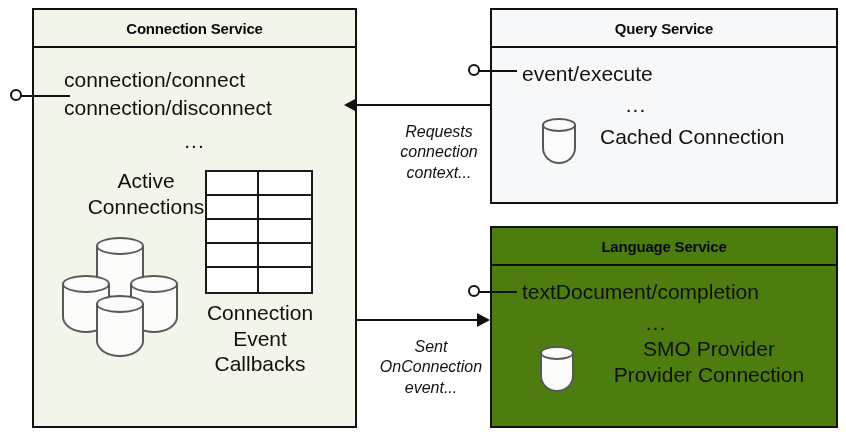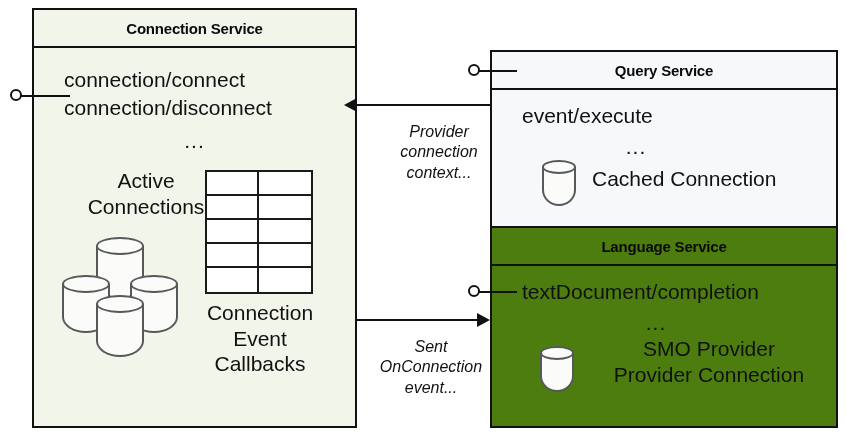--- a/index.html
+++ b/index.html
@@ -39,21 +39,21 @@
     white-space: nowrap;
   }
   .box-body {
     position: relative;
     box-sizing: border-box;
     width: 100%;
     height: calc(100% - 38px);
   }
 
   #connection-service { left: 32px; top: 8px; width: 325px; height: 420px; background: #f2f5e9; }
-  #query-service      { left: 490px; top: 8px; width: 348px; height: 196px; background: #f7f8fa; margin-top: 42px; }
+  #query-service      { left: 490px; top: 8px; width: 348px; height: 196px; background: #f7f8fa; }
   #language-service   { left: 490px; top: 226px; width: 348px; height: 202px; background: #4d7c0f; }
 
   
   .op-list {
     position: absolute;
     font-size: 21px;
     color: #111111;
     line-height: 1.32;
     white-space: nowrap;
   }
@@ -234,21 +234,21 @@
         <div>event/execute</div>
       </div>
 
       <div class="ellipsis-line" style="position:absolute; left:-28px; top:46px; width:100%;">...</div>
 
       <div style="position:absolute; left:50px; top:70px;">
         <div class="cyl" style="left:0px; top:0px; width:34px; height:46px;">
           <div class="body" style="top:7px; width:34px; height:39px;"></div>
           <div class="top" style="width:34px; height:14px;"></div>
         </div>
-        <div style="position:absolute; left:50px; top:7px; font-size:21px; color:#111111; white-space:nowrap;">Cached Connection</div>
+        <div style="position:absolute; left:58px; top:7px; font-size:21px; color:#111111; white-space:nowrap;">Cached Connection</div>
       </div>
 
     </div>
   </div>
 
   <div class="box" id="language-service">
     <div class="box-header">
       <div class="box-title">Language Service</div>
     </div>
     <div class="box-body">
@@ -286,21 +286,21 @@
   <div class="lollipop" style="left:468px; top:284px; width:46px; height:16px;">
     <div class="stem" style="left:11px; width:38px;"></div>
     <div class="ball"></div>
   </div>
 
   <div class="conn">
     <div class="seg-h" style="left:357px; top:104px; width:133px;"></div>
     <div class="arrowhead left" style="left:344px; top:98px;"></div>
   </div>
   <div class="conn-label" style="left:364px; top:122px;">
-    <div>Provider</div>
+    <div>Requests</div>
     <div>connection</div>
     <div>context...</div>
   </div>
 
   <div class="conn">
     <div class="seg-h" style="left:357px; top:319px; width:120px;"></div>
     <div class="arrowhead right" style="left:477px; top:313px;"></div>
   </div>
   <div class="conn-label" style="left:356px; top:337px;">
     <div>Sent</div>

